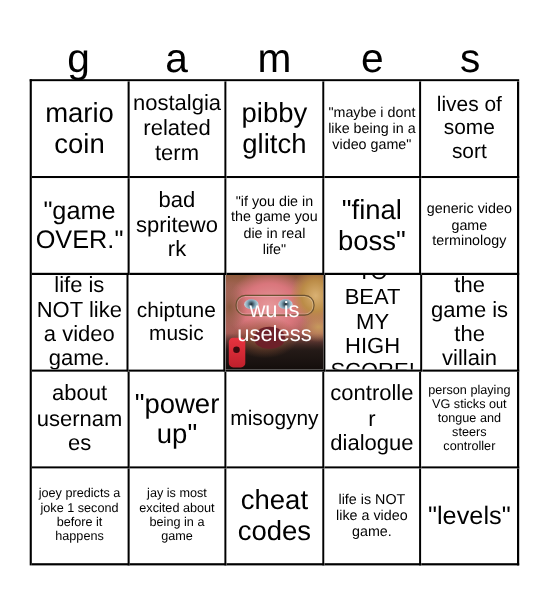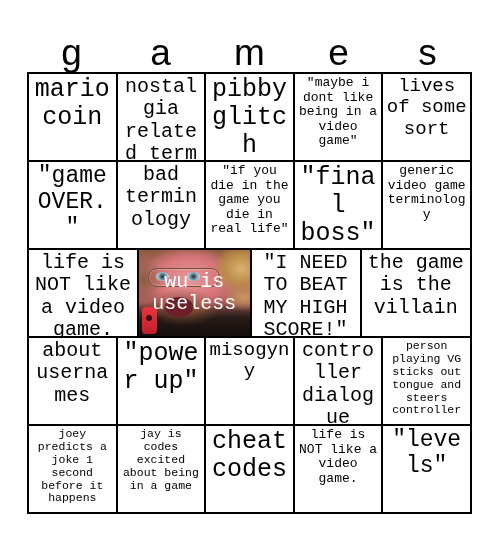--- a/index.html
+++ b/index.html
@@ -52,27 +52,27 @@
     display: flex;
     width: 100%;
     height: 88px;
   }
   .bingo-cell {
     flex: 1 1 0;
     box-sizing: border-box;
     border-right: 2px solid #000;
     border-bottom: 2px solid #000;
     display: flex;
+    align-items: center;
     justify-content: center;
     text-align: center;
     padding: 2px 3px;
     overflow: hidden;
     position: relative;
     background: #ffffff;
-    font-family: Liberation Mono, monospace;
   }
   .cell-text {
     display: block;
     width: 100%;
     line-height: 1.12;
     word-wrap: break-word;
   }
 
   
   .fs-xl  { font-size: 25px; }
@@ -190,36 +190,39 @@
       <div class="bingo-cell">
         <span class="cell-text fs-md">lives of some sort</span>
       </div>
     </div>
 
     <div class="bingo-row">
       <div class="bingo-cell">
         <span class="cell-text fs-lg">"game OVER."</span>
       </div>
       <div class="bingo-cell">
-        <span class="cell-text fs-sm">bad terminology</span>
+        <span class="cell-text fs-sm">bad spritework</span>
       </div>
       <div class="bingo-cell">
         <span class="cell-text fs-xs">"if you die in the game you die in real life"</span>
       </div>
       <div class="bingo-cell">
         <span class="cell-text fs-xl">"final boss"</span>
       </div>
       <div class="bingo-cell">
         <span class="cell-text fs-xs">generic video game terminology</span>
       </div>
     </div>
 
     <div class="bingo-row">
       <div class="bingo-cell">
         <span class="cell-text fs-sm">life is NOT like a video game.</span>
+      </div>
+      <div class="bingo-cell">
+        <span class="cell-text fs-md">chiptune music</span>
       </div>
       <div class="bingo-cell photo-cell">
         <div class="photo-wrap">
           <div class="photo-bg"></div>
           <div class="photo-glasses"></div>
           <div class="photo-eye left"></div>
           <div class="photo-eye right"></div>
           <div class="photo-mouth"></div>
           <div class="photo-joycon"></div>
           <div class="photo-caption">
@@ -252,21 +255,21 @@
       <div class="bingo-cell">
         <span class="cell-text fs-xxs">person playing VG sticks out tongue and steers controller</span>
       </div>
     </div>
 
     <div class="bingo-row">
       <div class="bingo-cell">
         <span class="cell-text fs-xxs">joey predicts a joke 1 second before it happens</span>
       </div>
       <div class="bingo-cell">
-        <span class="cell-text fs-xxs">jay is codes excited about being in a game</span>
+        <span class="cell-text fs-xxs">jay is most excited about being in a game</span>
       </div>
       <div class="bingo-cell">
         <span class="cell-text fs-xl">cheat codes</span>
       </div>
       <div class="bingo-cell">
         <span class="cell-text fs-xs">life is NOT like a video game.</span>
       </div>
       <div class="bingo-cell">
         <span class="cell-text fs-lg">"levels"</span>
       </div>

